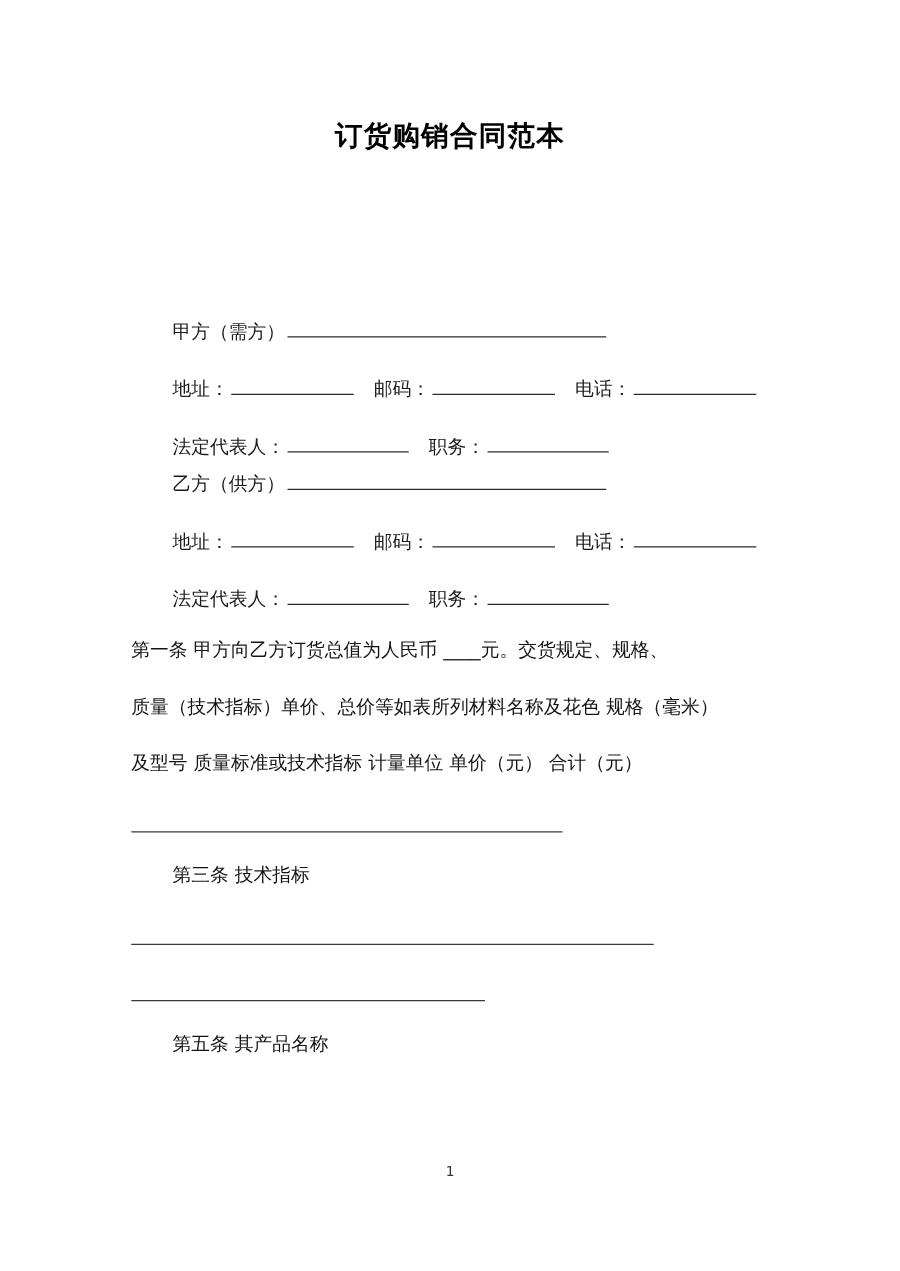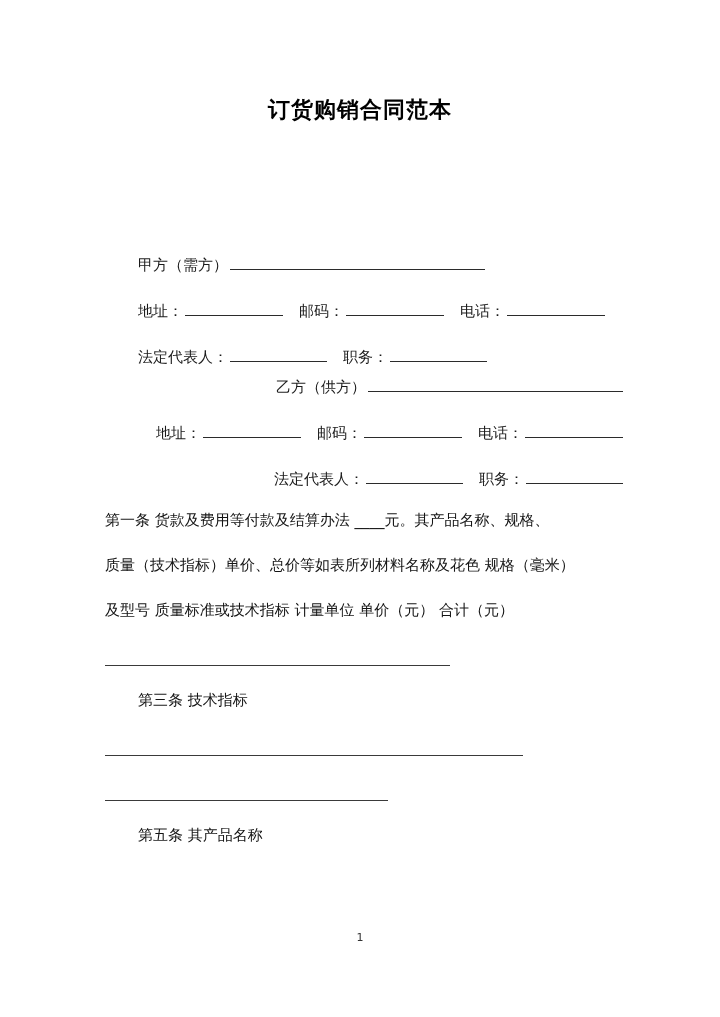--- a/index.html
+++ b/index.html
@@ -36,21 +36,21 @@
     white-space: nowrap;
   }
 
   
   .party-block {
     position: absolute;
     left: 105px;
     width: 520px;
   }
   #party-a-block { top: 228px; margin-top: 24px; }
-  #party-b-block { top: 374px; text-align: right; }
+  #party-b-block { top: 374px; }
 
   .info-line {
     height: 46px;
     font-size: 15px;
     line-height: 26px;
     white-space: nowrap;
     color: #1a1a1a;
   }
   .info-line .lbl {
     display: inline-block;
@@ -143,21 +143,21 @@
     </div>
 
     <div class="info-line indent-1">
       <span class="lbl">法定代表人：</span><span class="blank blank-md2"></span><span class="gap-sm"></span><span class="lbl">职务：</span><span class="blank blank-md2"></span>
     </div>
 
   </div>
 
   <div class="body-wrap">
 
-    <div class="para para-line">第一条  货款及费用等付款及结算办法 ____元。其产品名称、规格、</div>
+    <div class="para para-line">第一条  甲方向乙方订货总值为人民币 ____元。交货规定、规格、</div>
     <div class="para para-line">质量（技术指标）单价、总价等如表所列材料名称及花色  规格（毫米）</div>
     <div class="para para-line">及型号  质量标准或技术指标  计量单位  单价（元）  合计（元）</div>
 
     <div class="rule-row">
       <div class="rule rule-w1"></div>
     </div>
 
     <div class="para heading-row">第三条  技术指标</div>
     <div class="rule-row">
       <div class="rule rule-w2"></div>

